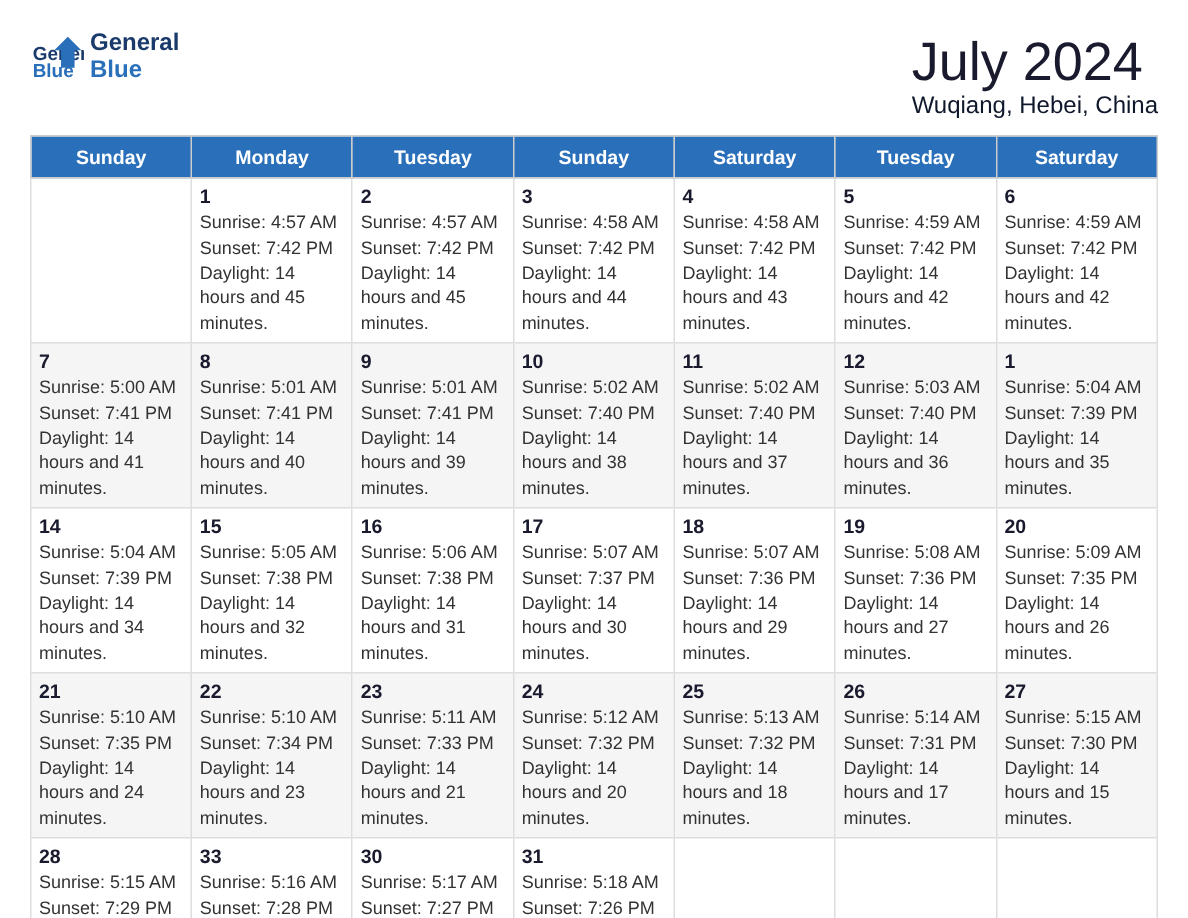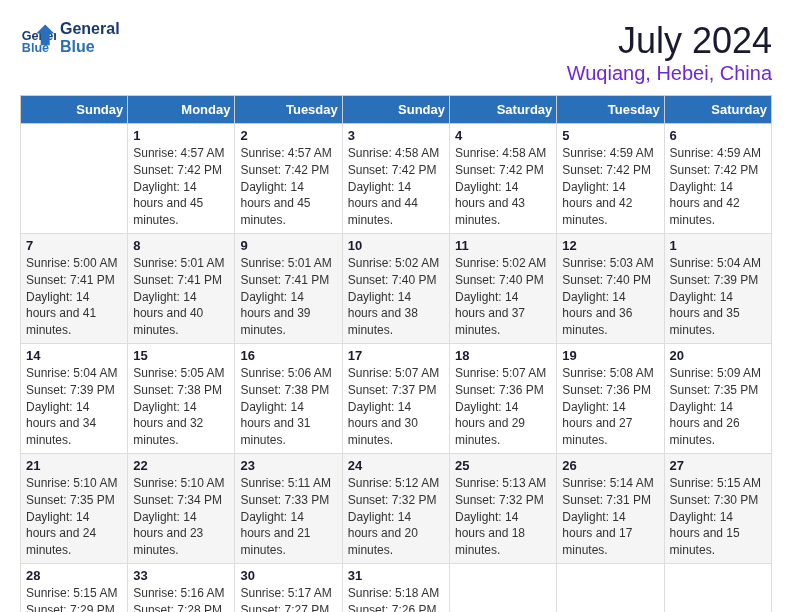--- a/index.html
+++ b/index.html
@@ -19,41 +19,40 @@
     .logo {
       display: flex;
       align-items: center;
       gap: 4px;
     }
     .logo-icon {
       width: 36px;
       height: 36px;
     }
     .title-section {
-      text-align: right;
     }
     .month-year {
       font-size: 36px;
       color: #1a1a2e;
       font-weight: normal;
     }
     .location {
-      font-size: 20px;
-      color: #6d28d9;
+      font-size: 16px;
+      color: #0f172a;
     }
     .calendar {
       width: 100%;
       border-collapse: collapse;
       font-size: 11px;
     }
     .calendar th {
       background-color: #2a6fba;
       color: #fff;
       padding: 6px 4px;
-      text-align: right;
+      text-align: center;
       font-size: 13px;
       font-weight: bold;
       border: 1px solid #ccc;
     }
     .calendar td {
       border: 1px solid #ddd;
       vertical-align: top;
       padding: 4px 5px;
       width: 108px;
       min-height: 80px;

